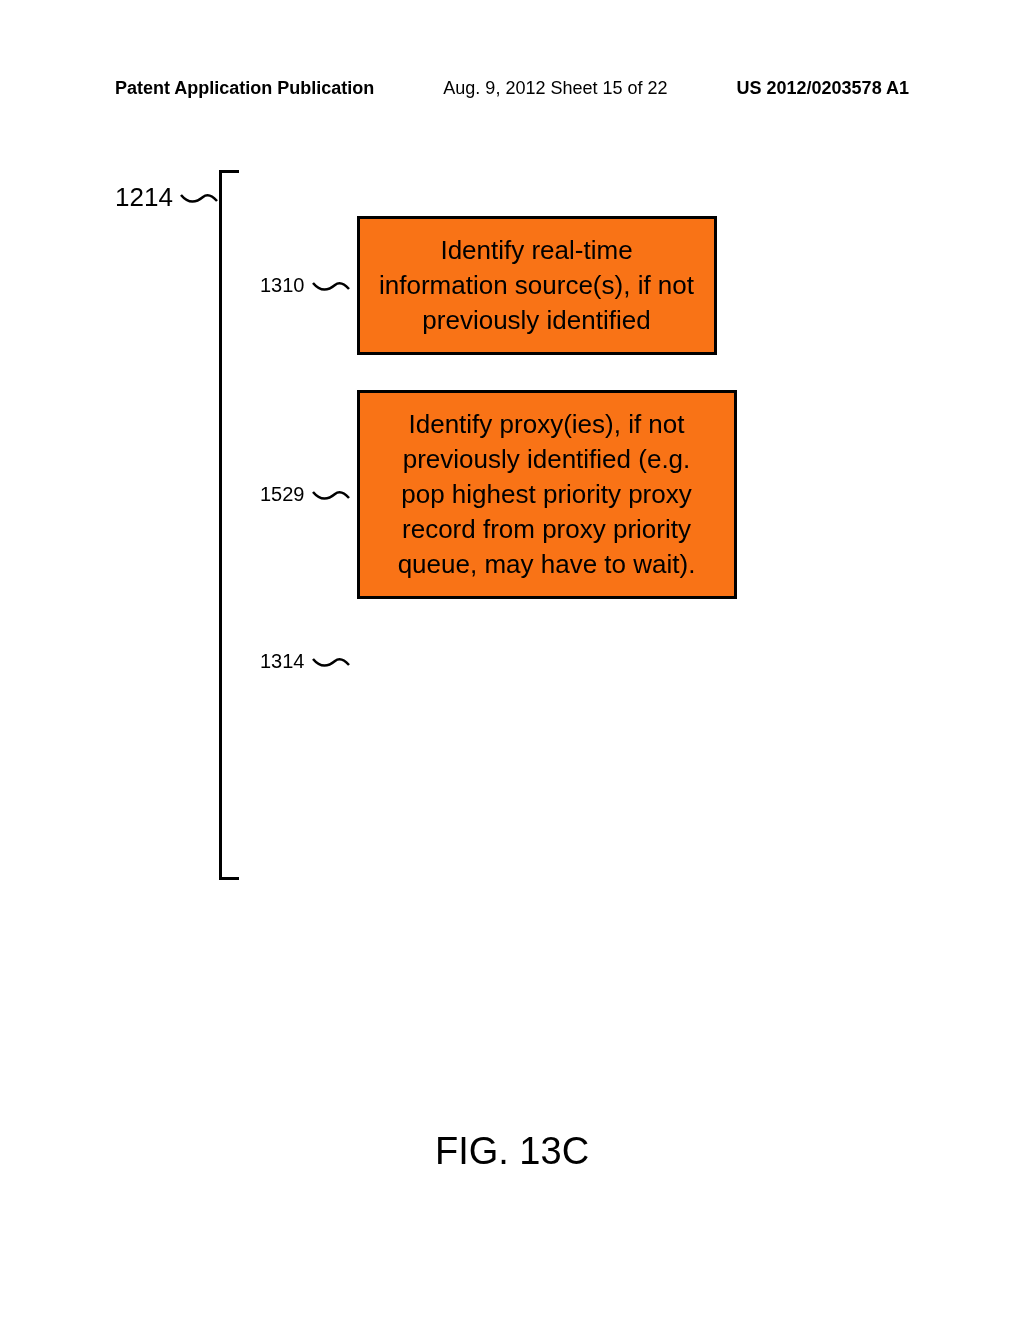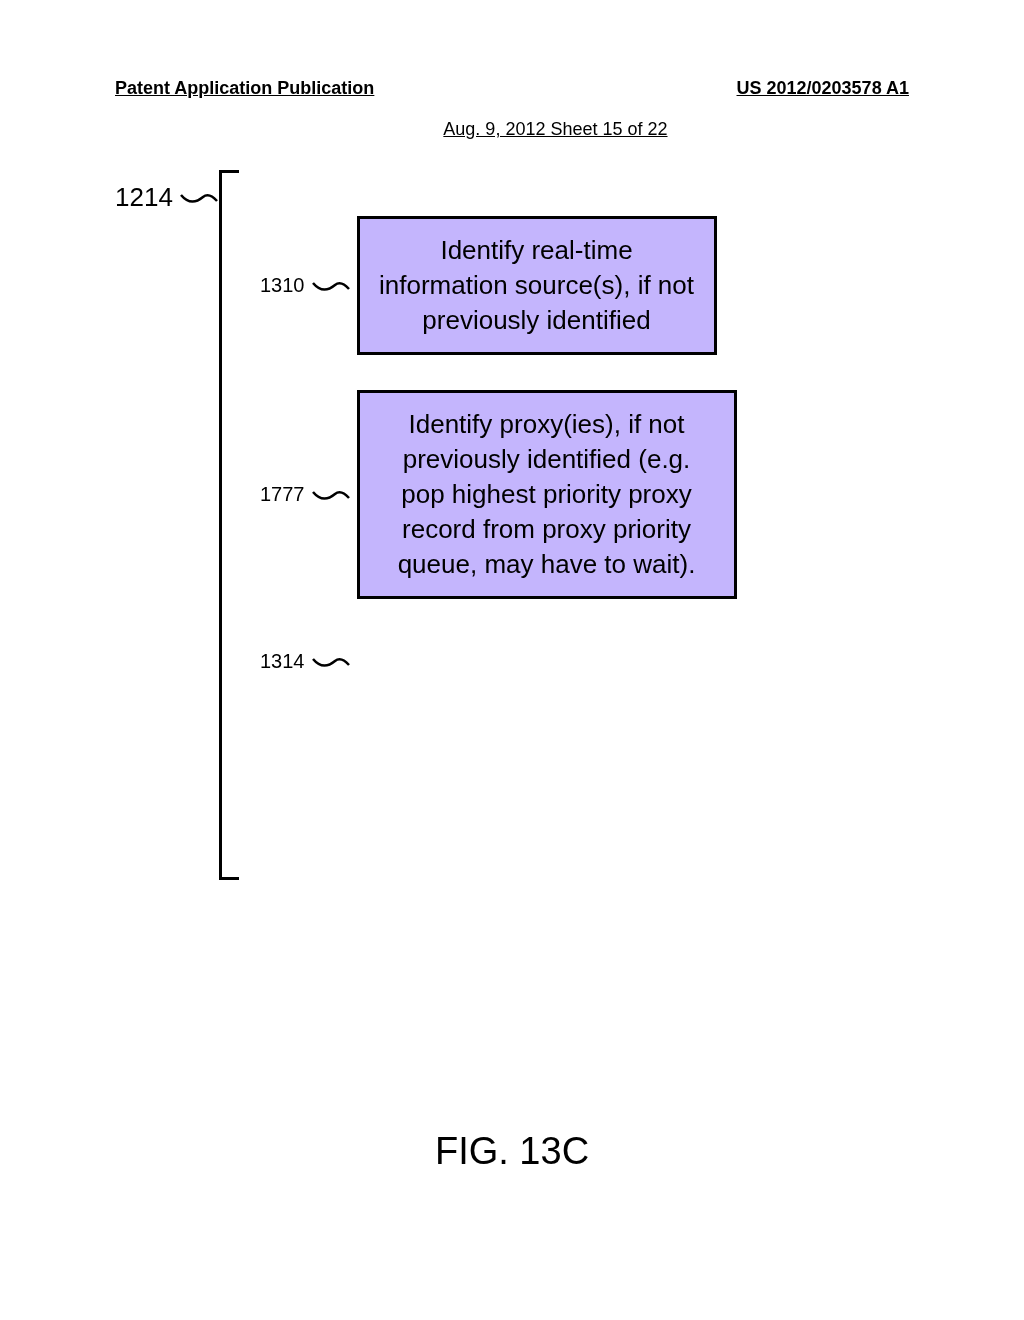--- a/index.html
+++ b/index.html
@@ -16,28 +16,26 @@
     }
     .header {
       position: absolute;
       top: 78px;
       left: 0;
       width: 100%;
       padding: 0 115px 0 115px;
       display: flex;
       justify-content: space-between;
       font-size: 18px;
-      text-decoration: underline;
     }
     .header-left {
       font-weight: bold;
     }
     .header-center {
       font-weight: normal;
-      margin-top: 41px;
     }
     .header-right {
       font-weight: bold;
     }
     .diagram {
       position: absolute;
       top: 160px;
       left: 0;
       width: 1024px;
       height: 800px;
@@ -81,21 +79,21 @@
       display: flex;
       align-items: center;
       margin-right: 6px;
     }
     .box {
       border: 3px solid black;
       padding: 14px 18px;
       font-size: 26px;
       text-align: center;
       line-height: 1.35;
-      background: #c4b5fd;
+      background: #f97316;
     }
     .box-1 { width: 360px; }
     .box-2 { width: 380px; }
     .box-3 { width: 330px; }
     .figure-title {
       position: absolute;
       top: 1130px;
       width: 100%;
       text-align: center;
       font-size: 38px;
@@ -129,21 +127,21 @@
         <svg class="lead-svg" width="40" height="20">
             <path d="M2 6 Q12 18 24 8 Q30 3 38 12" stroke="black" stroke-width="2.5" fill="none"></path>
           </svg>
       </span>
     </div>
     <div class="box box-1">Identify real-time information source(s), if not previously identified</div>
   </div>
 
   <div class="row row-2">
     <div class="ref-label">
-      <span>1777</span>
+      <span>1529</span>
       <span class="lead-line">
         <svg class="lead-svg" width="40" height="20">
             <path d="M2 6 Q12 18 24 8 Q30 3 38 12" stroke="black" stroke-width="2.5" fill="none"></path>
           </svg>
       </span>
     </div>
     <div class="box box-2">Identify proxy(ies), if not previously identified (e.g. pop highest priority proxy record from proxy priority queue, may have to wait).</div>
   </div>
 
   <div class="row row-3">

